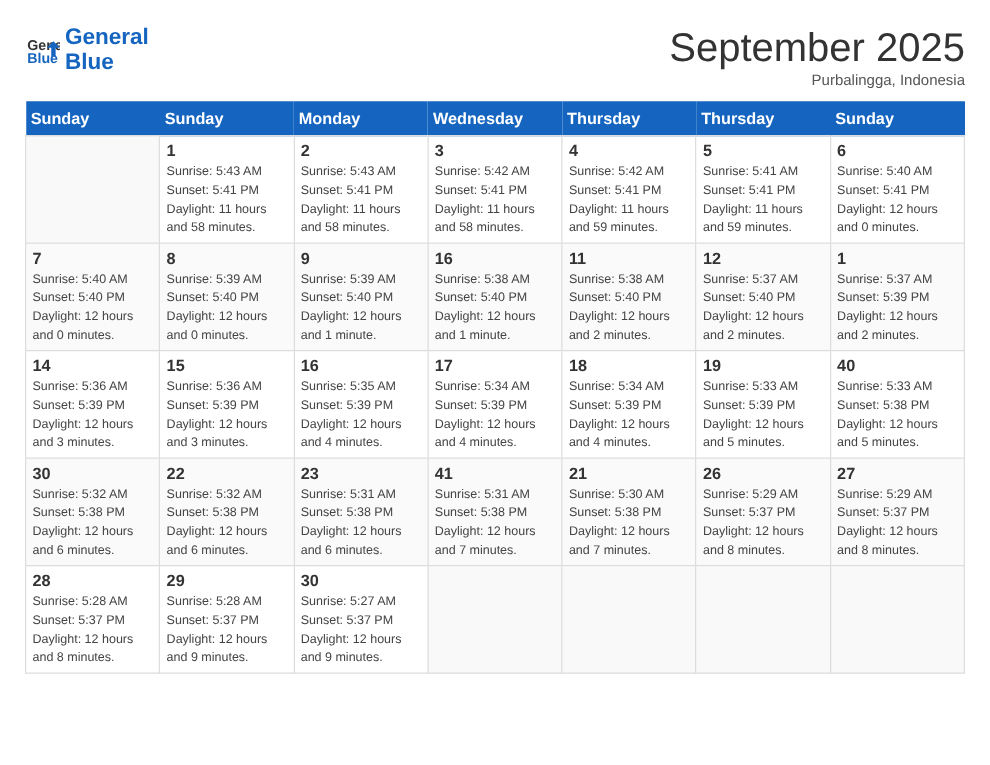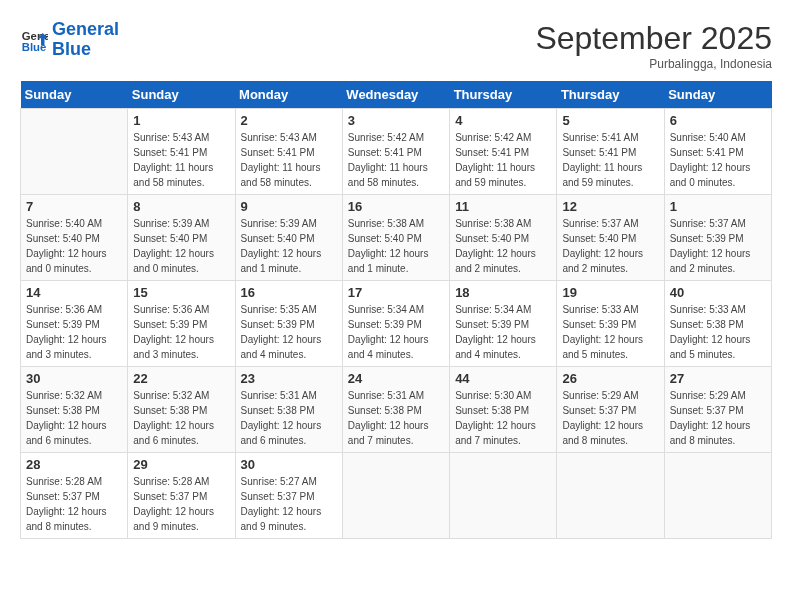--- a/index.html
+++ b/index.html
@@ -217,25 +217,25 @@
         </td>
         <td>
           <div class="day-num">22</div>
           <div class="day-info">Sunrise: 5:32 AM<br>Sunset: 5:38 PM<br>Daylight: 12 hours and 6 minutes.</div>
         </td>
         <td>
           <div class="day-num">23</div>
           <div class="day-info">Sunrise: 5:31 AM<br>Sunset: 5:38 PM<br>Daylight: 12 hours and 6 minutes.</div>
         </td>
         <td>
-          <div class="day-num">24</div>
+          <div class="day-num">41</div>
           <div class="day-info">Sunrise: 5:31 AM<br>Sunset: 5:38 PM<br>Daylight: 12 hours and 7 minutes.</div>
         </td>
         <td>
-          <div class="day-num">44</div>
+          <div class="day-num">21</div>
           <div class="day-info">Sunrise: 5:30 AM<br>Sunset: 5:38 PM<br>Daylight: 12 hours and 7 minutes.</div>
         </td>
         <td>
           <div class="day-num">26</div>
           <div class="day-info">Sunrise: 5:29 AM<br>Sunset: 5:37 PM<br>Daylight: 12 hours and 8 minutes.</div>
         </td>
         <td>
           <div class="day-num">27</div>
           <div class="day-info">Sunrise: 5:29 AM<br>Sunset: 5:37 PM<br>Daylight: 12 hours and 8 minutes.</div>
         </td>

